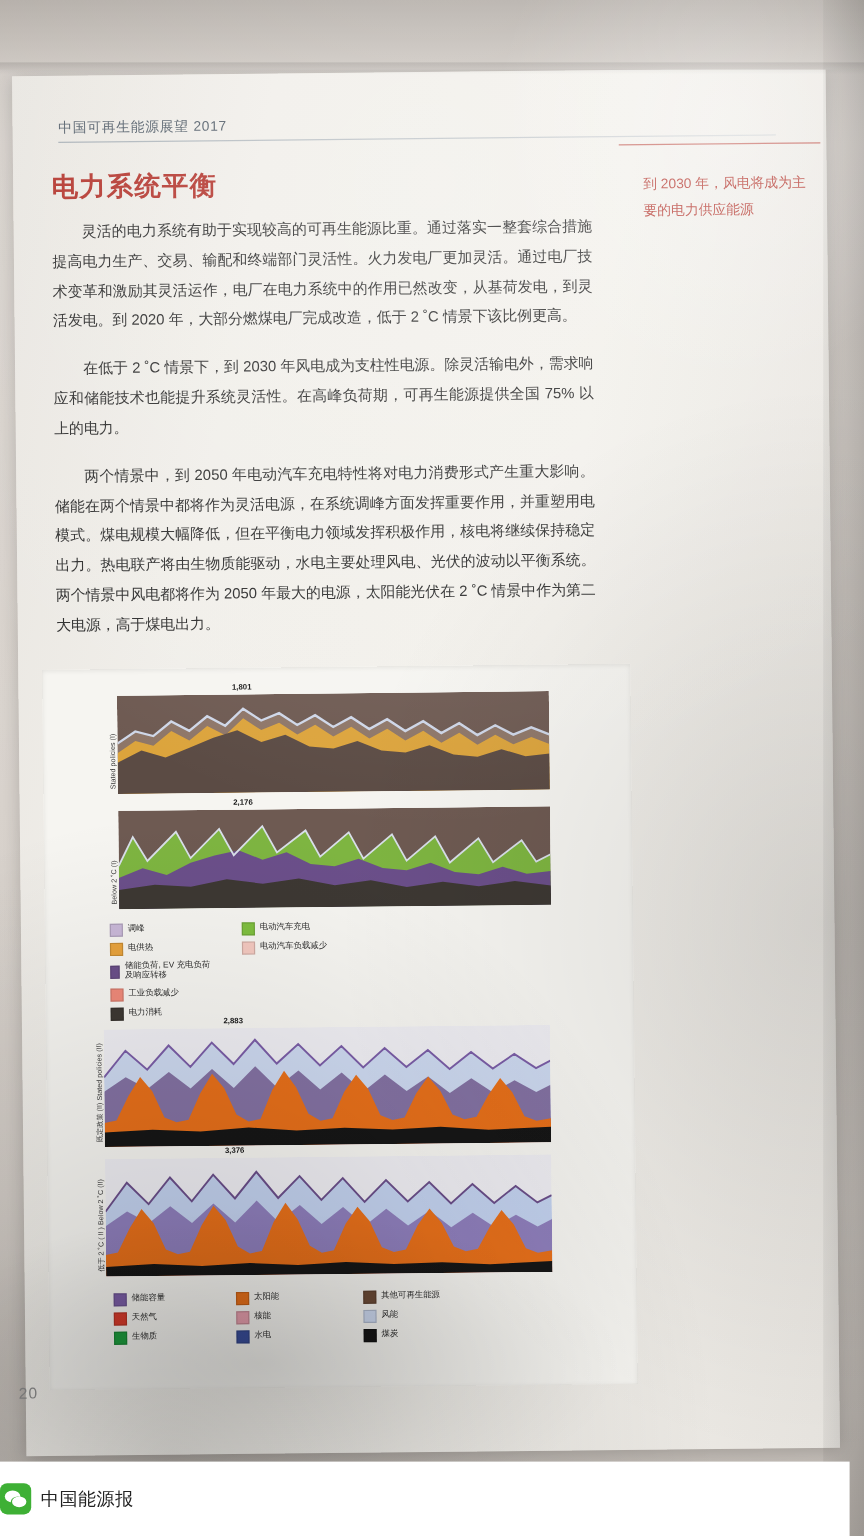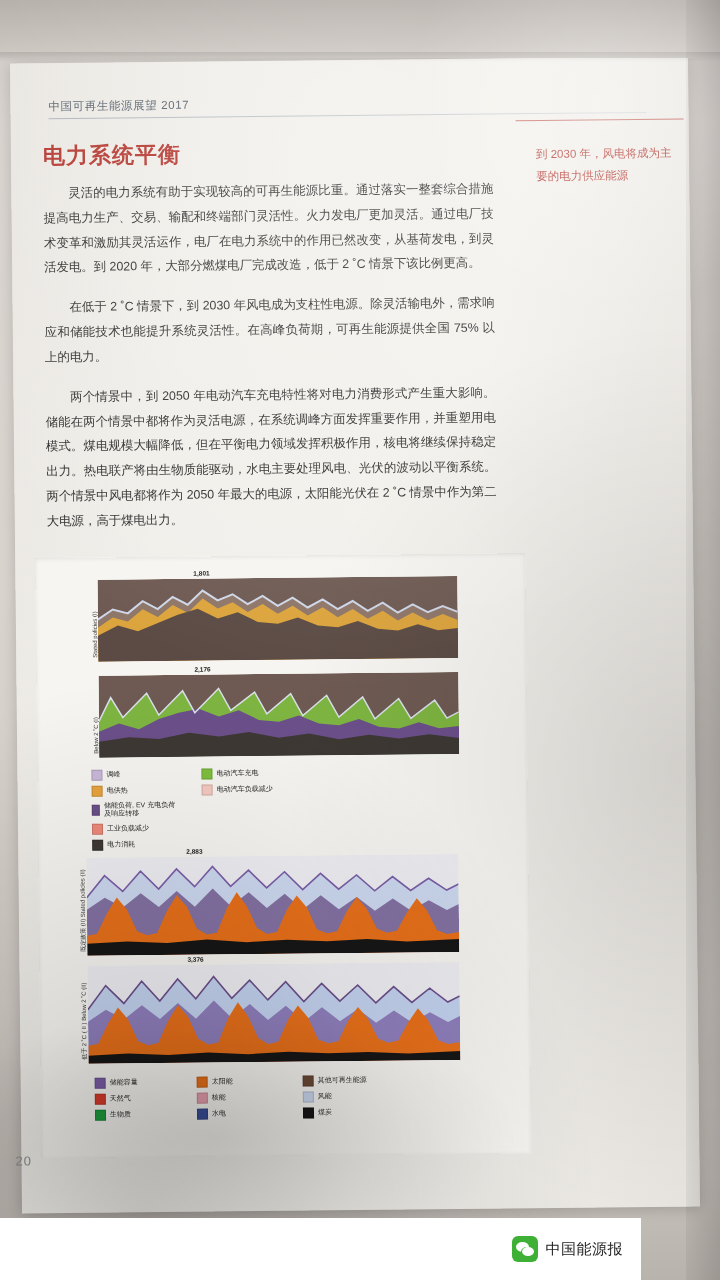--- a/index.html
+++ b/index.html
@@ -45,22 +45,22 @@
     content:"";position:absolute;left:0;top:52px;width:720px;height:10px;
     background:linear-gradient(180deg,rgba(0,0,0,0.12),rgba(0,0,0,0));
   }
   
   #right-strip{
     position:absolute;right:0;top:0;width:34px;height:1280px;
     background:linear-gradient(90deg,rgba(0,0,0,0.05),rgba(0,0,0,0.16));
   }
   
   #bottom-bar{
-    position:absolute;left:0;bottom:0;width:641px;height:62px;
-    background:#ffffff;display:flex;align-items:center;justify-content:flex-end;
+    position:absolute;left:0;bottom:0;width:708px;height:62px;
+    background:#ffffff;display:flex;align-items:center;
     padding-right:18px;box-sizing:border-box;
   }
   .wechat-wrap{display:flex;align-items:center;gap:8px;}
   .wechat-icon{
     width:26px;height:26px;border-radius:6px;background:#3eb035;position:relative;
     display:inline-block;
   }
   .wechat-icon:before{
     content:"";position:absolute;left:4px;top:6px;width:13px;height:10px;border-radius:50%;
     background:#fff;

